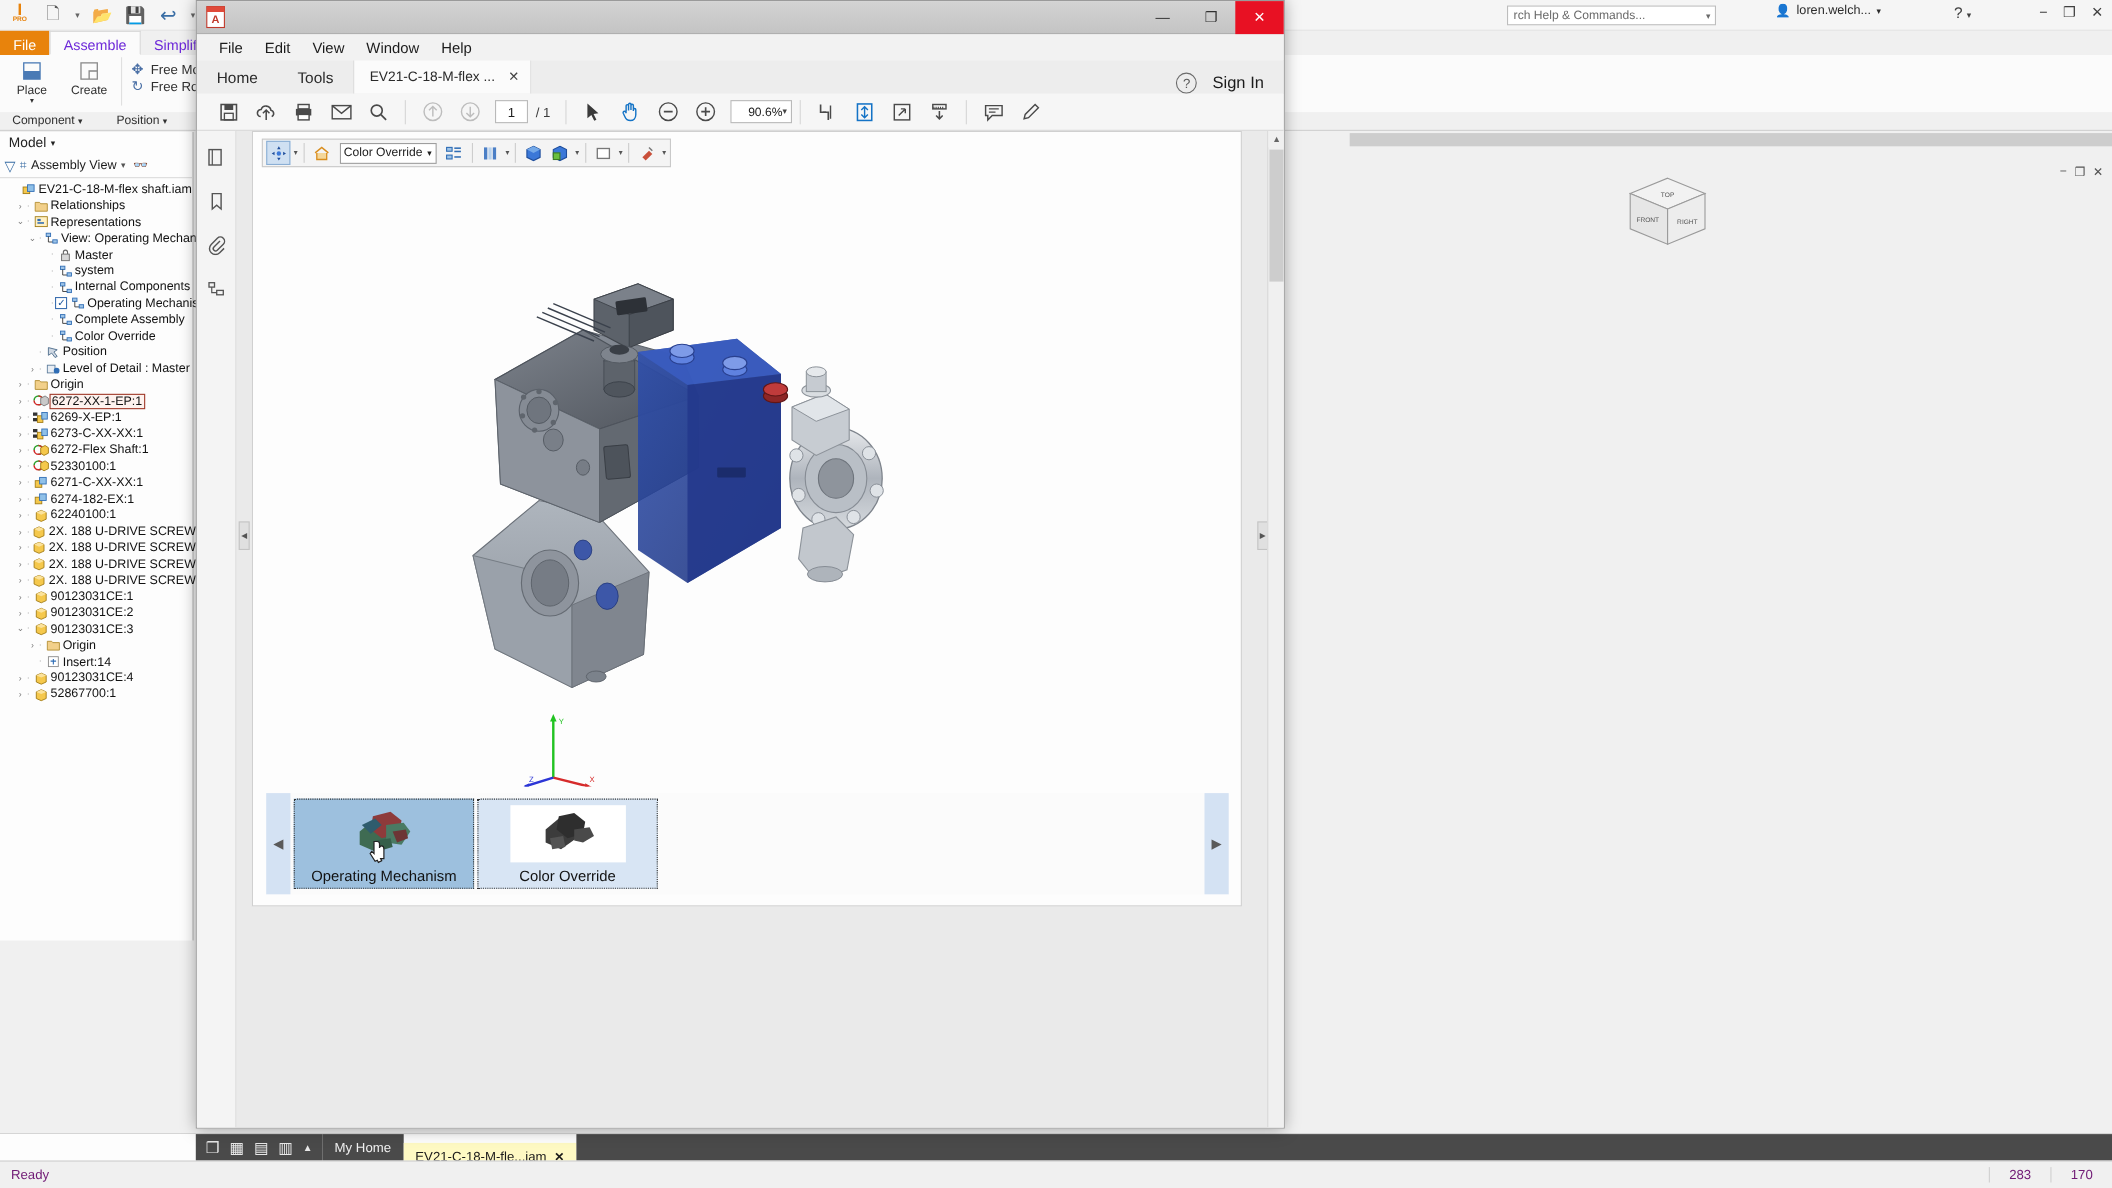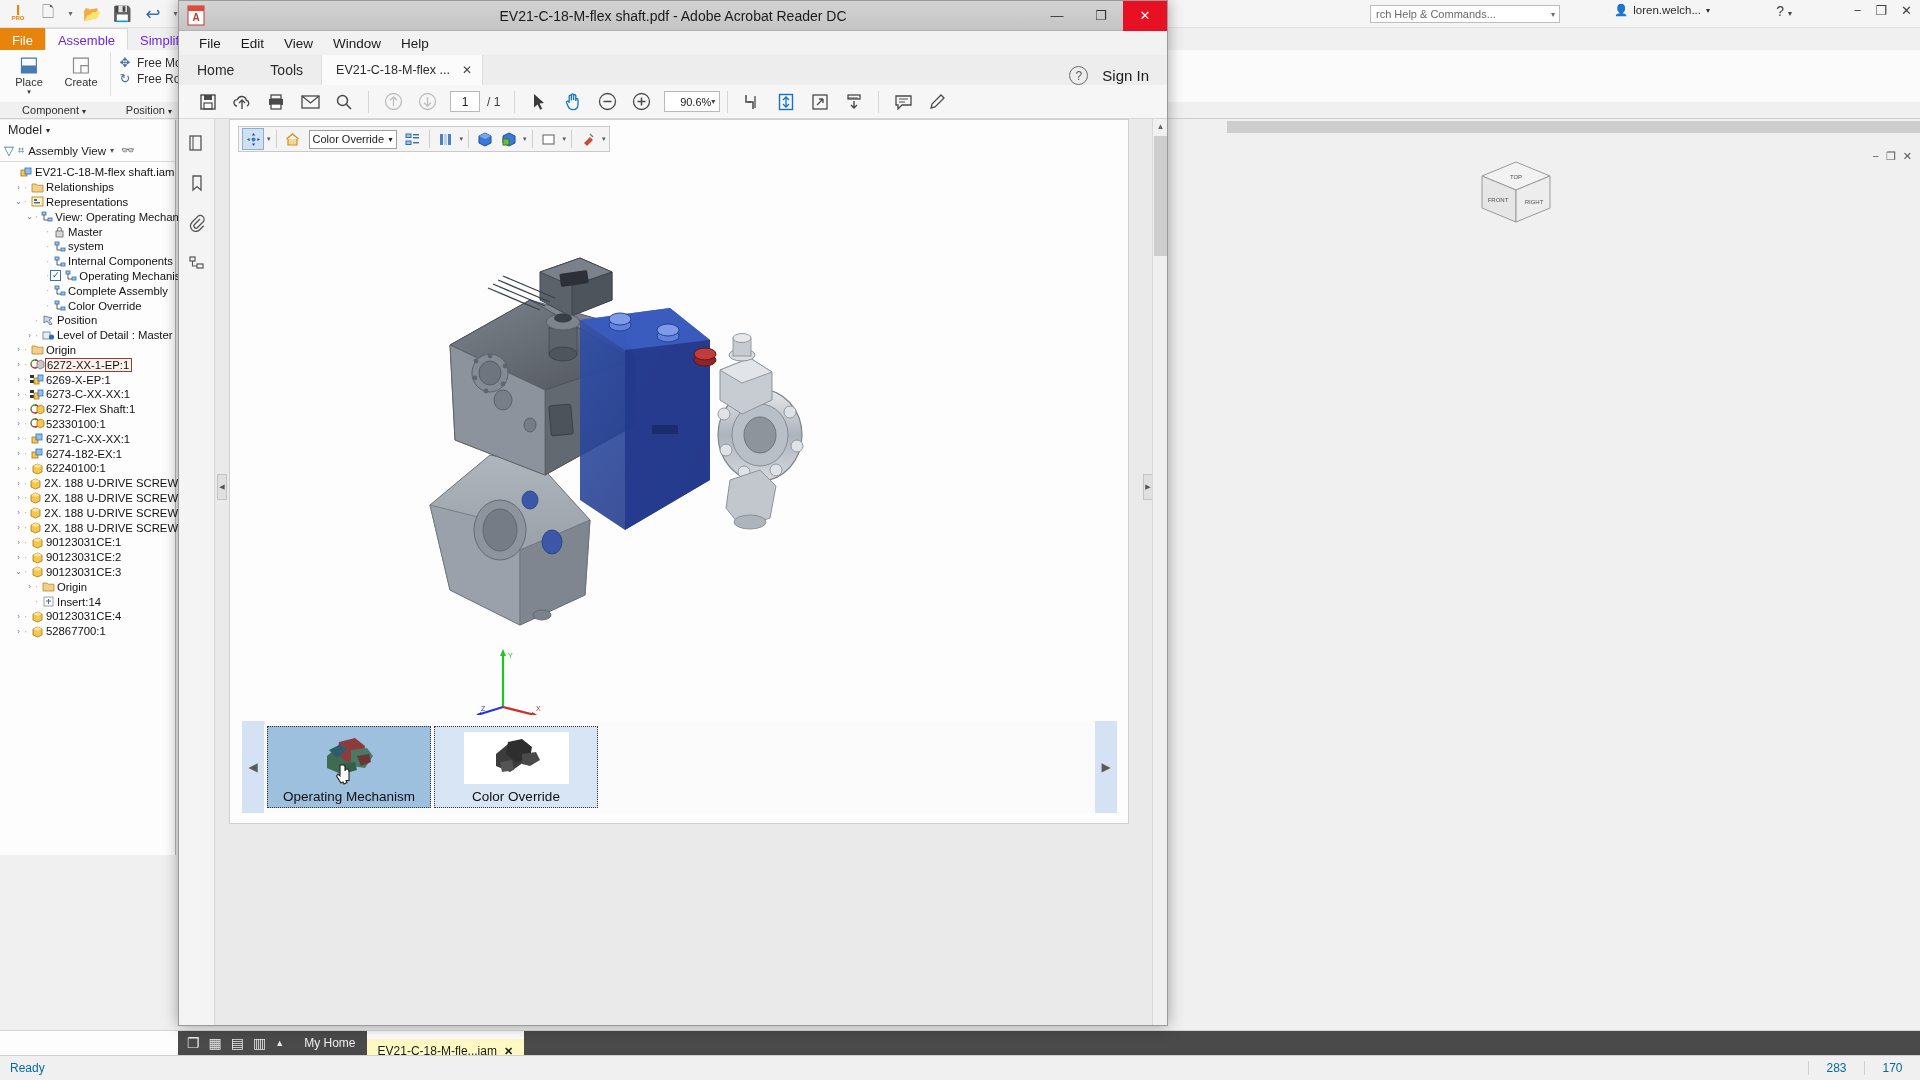--- a/index.html
+++ b/index.html
@@ -44,21 +44,21 @@
   .rb-smallcol { display:flex; flex-direction:column; gap:1px; padding-top:3px;}
   .rb-small { display:flex; align-items:center; gap:4px; font-size:12px; color:#303030; }
   .rb-small .g { font-size:13px; width:16px; text-align:center; color:#4a6fa5;}
   .rb-sep { width:1px; background:#e0e0e0; height:44px; margin-top:2px; }
 
   .inv-ribbon-foot {
     position:absolute; left:0; top:102px; width:1920px; height:17px;
     background:#f0f0f0; border-bottom:1px solid #cfcfcf;
     display:flex; align-items:center; font-size:11px; color:#303030;
   }
-  .foot-lbl { width:86px; text-align:right; }
+  .foot-lbl { width:86px; text-align:center; }
   .foot-lbl .c { font-size:8px; margin-left:3px; }
 
   
   .inv-browser {
     position:absolute; left:0; top:120px; width:176px; height:735px;
     background:#fdfdfd; border-right:1px solid #b8b8b8; font-size:11.5px;
   }
   .br-head { height:20px; display:flex; align-items:center; padding-left:8px;
              font-size:12.5px; color:#222; }
   .br-head .c { font-size:8px; margin-left:4px; }
@@ -91,21 +91,21 @@
               gap:9px; padding:0 9px; color:#e8e8e8; font-size:14px; }
   .db-tab { height:25px; display:flex; align-items:center; padding:0 11px;
             font-size:12px; color:#f0f0f0; background:#4a4a4a; }
   .db-tab.active { background:#fef9c3; color:#1a1a1a;margin-top:16px; }
   .db-tab .x { margin-left:7px; font-size:11px; font-weight:bold;}
   .db-fill { flex:1; height:25px; background:#4a4a4a; }
 
   .inv-status {
     position:absolute; left:0; top:1055px; width:1920px; height:25px;
     background:#f0f0f0; border-top:1px solid #d0d0d0;
-    display:flex; align-items:center; font-size:12px; color:#0369a1;
+    display:flex; align-items:center; font-size:12px; color:#701a75;
   }
   .st-left { padding-left:10px; }
   .st-right { margin-left:auto; display:flex; gap:0; }
   .st-cell { width:56px; text-align:center; border-left:1px solid #cfcfcf; }
 
   
   .inv-rightbits { position:absolute; right:0; top:0; width:500px; height:1080px;text-decoration:underline; }
   .searchbox { position:absolute; right:360px; top:5px; width:190px; height:18px;
                background:#fff; border:1px solid #bdbdbd; font-size:11px; color:#6a6a6a;
                display:flex; align-items:center; padding-left:5px; }
@@ -757,21 +757,20 @@
 <div id="acrobat">
 
   <div class="ac-title">
     <div class="ac-logo">
       <svg width="22" height="22" viewBox="0 0 22 22">
         <rect x="2" y="1" width="16" height="19" fill="#ffffff" stroke="#c0392b" stroke-width="1"></rect>
         <path d="M2 1 h16 v5 h-16 z" fill="#e04a3a"></path>
         <text x="10" y="16" font-size="10" fill="#c0392b" text-anchor="middle" font-family="Liberation Sans" font-weight="bold">A</text>
       </svg>
     </div>
-    <div class="ac-title-text">EV21-C-18-M-flex shaft.pdf - Adobe Acrobat Reader DC</div>
     <div class="ac-wbtns">
       <div class="ac-wbtn">—</div>
       <div class="ac-wbtn">❐</div>
       <div class="ac-wbtn close">✕</div>
     </div>
   </div>
 
   <div class="ac-menu">
     <span>File</span>
     <span>Edit</span>

